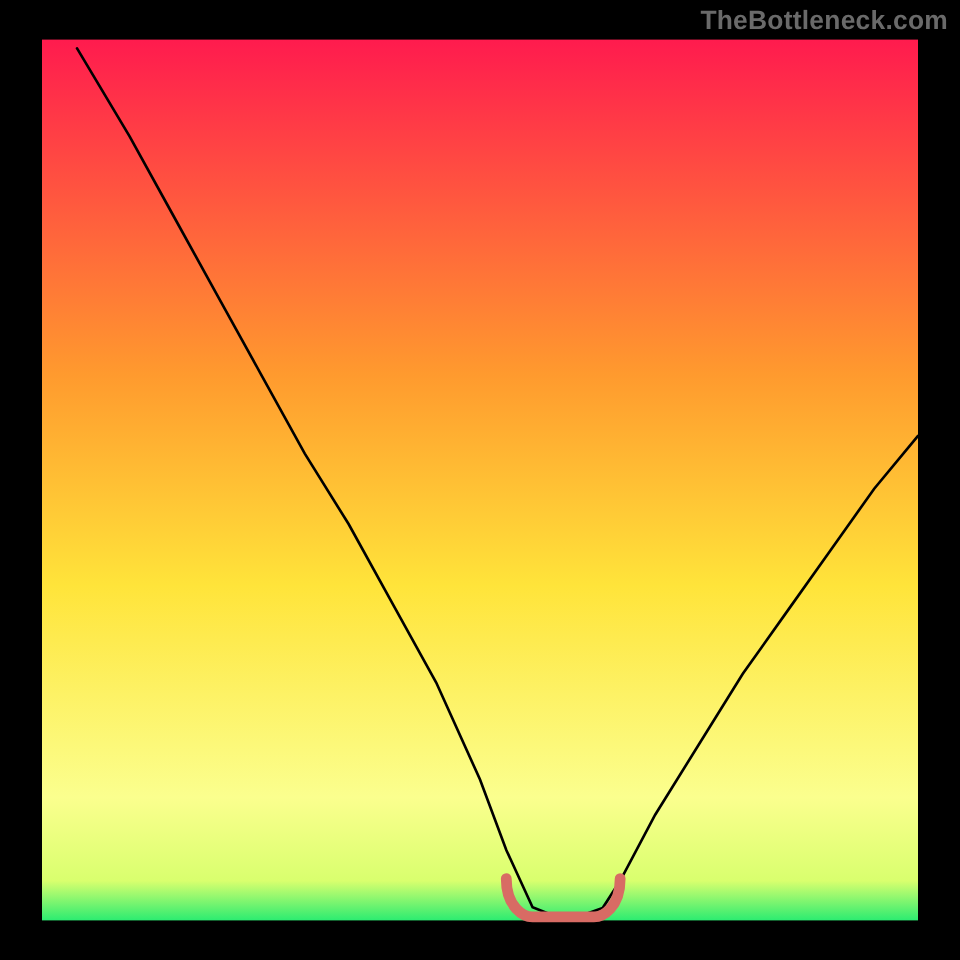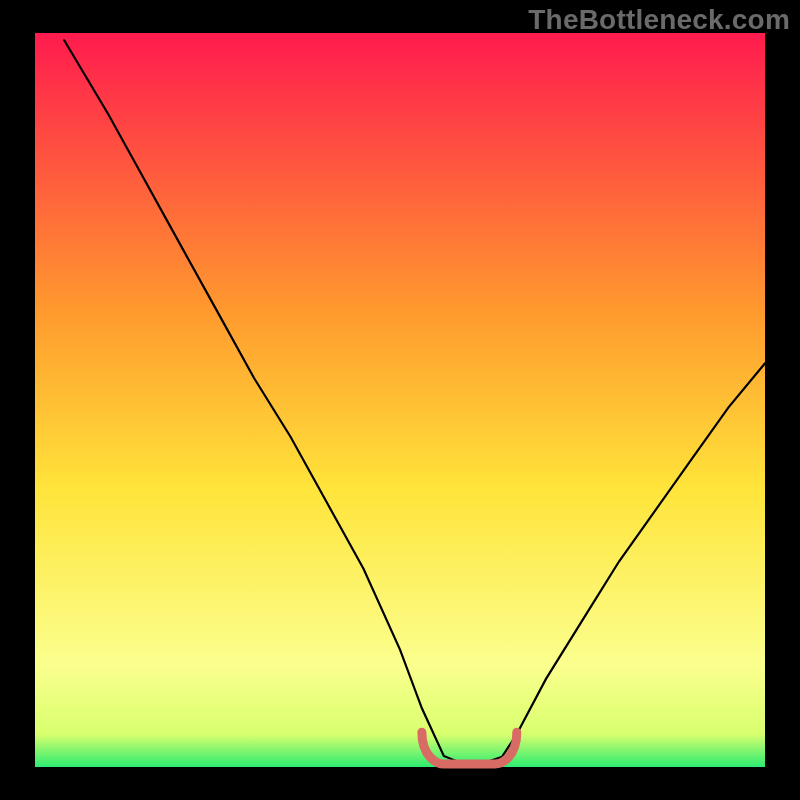--- a/index.html
+++ b/index.html
@@ -15,21 +15,21 @@
     position: relative;
     width: 800px;
     height: 800px;
     background: #000;
   }
   .attribution {
     position: absolute;
     top: 4px;
     right: 10px;
     color: #6a6a6a;
-    font-size: 28px;
+    font-size: 22px;
     font-weight: 600;
     letter-spacing: 0.2px;
     z-index: 3;
   }
   svg.plot {
     position: absolute;
     left: 0;
     top: 0;
     width: 800px;
     height: 800px;

